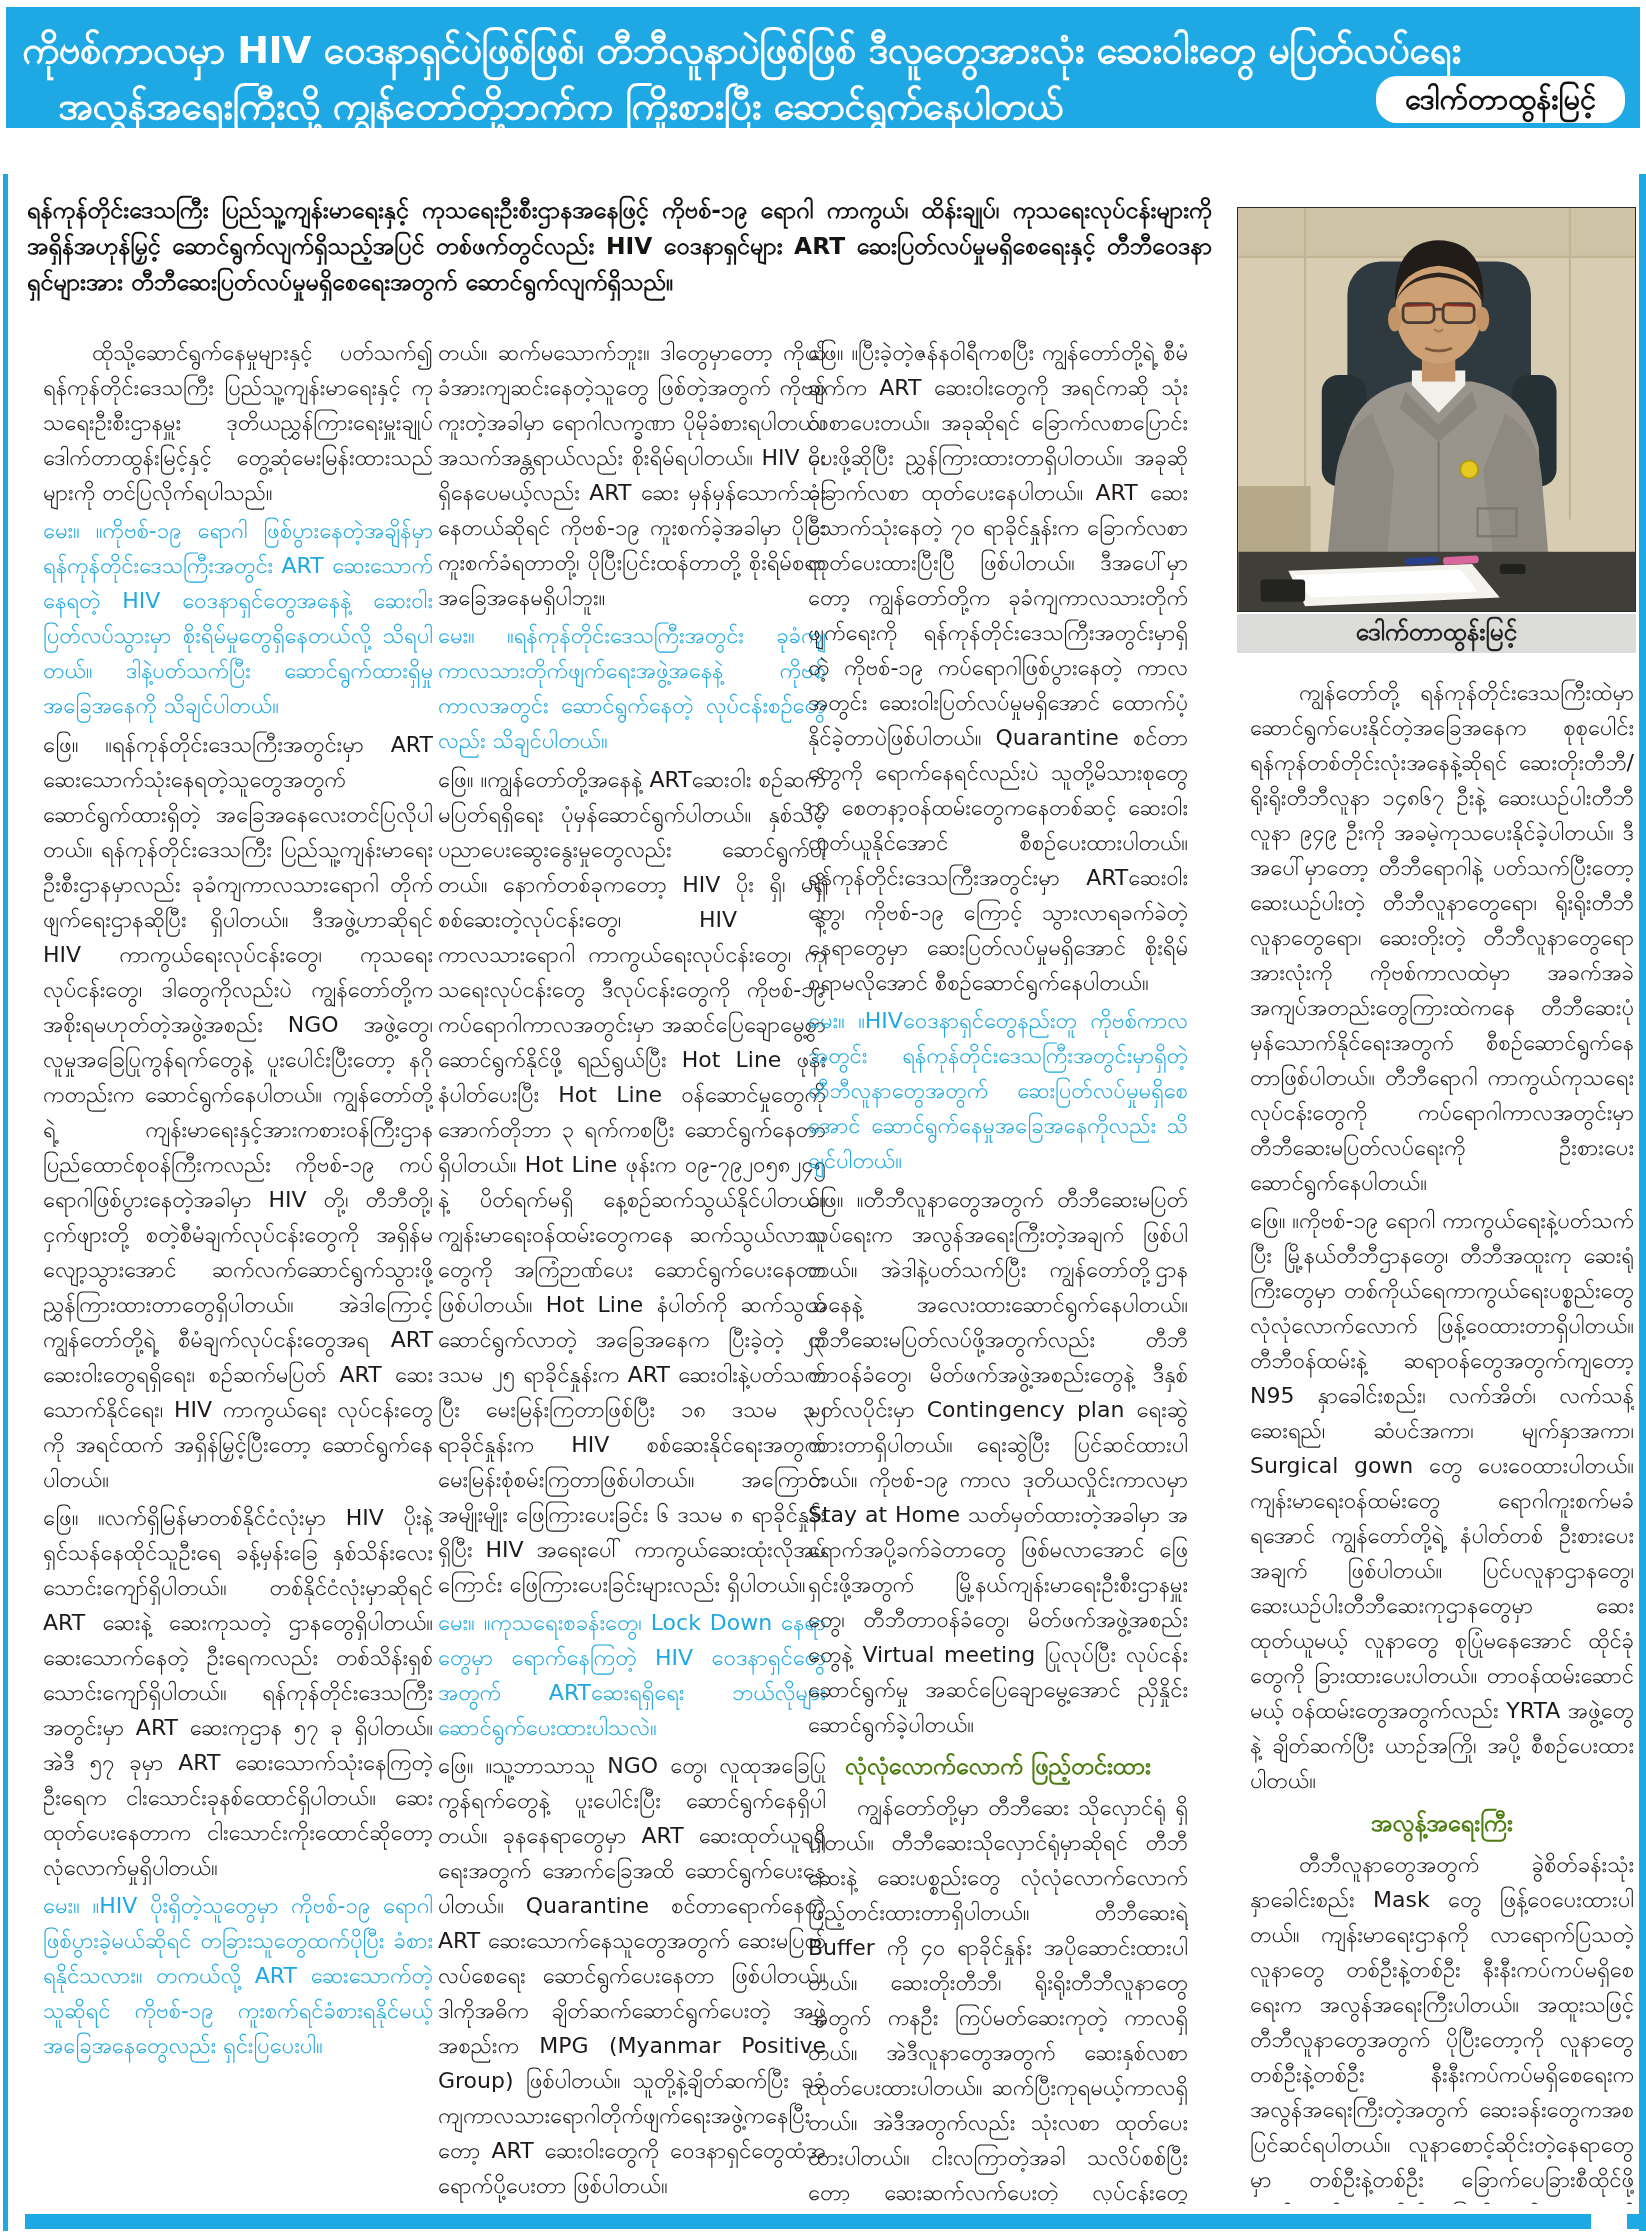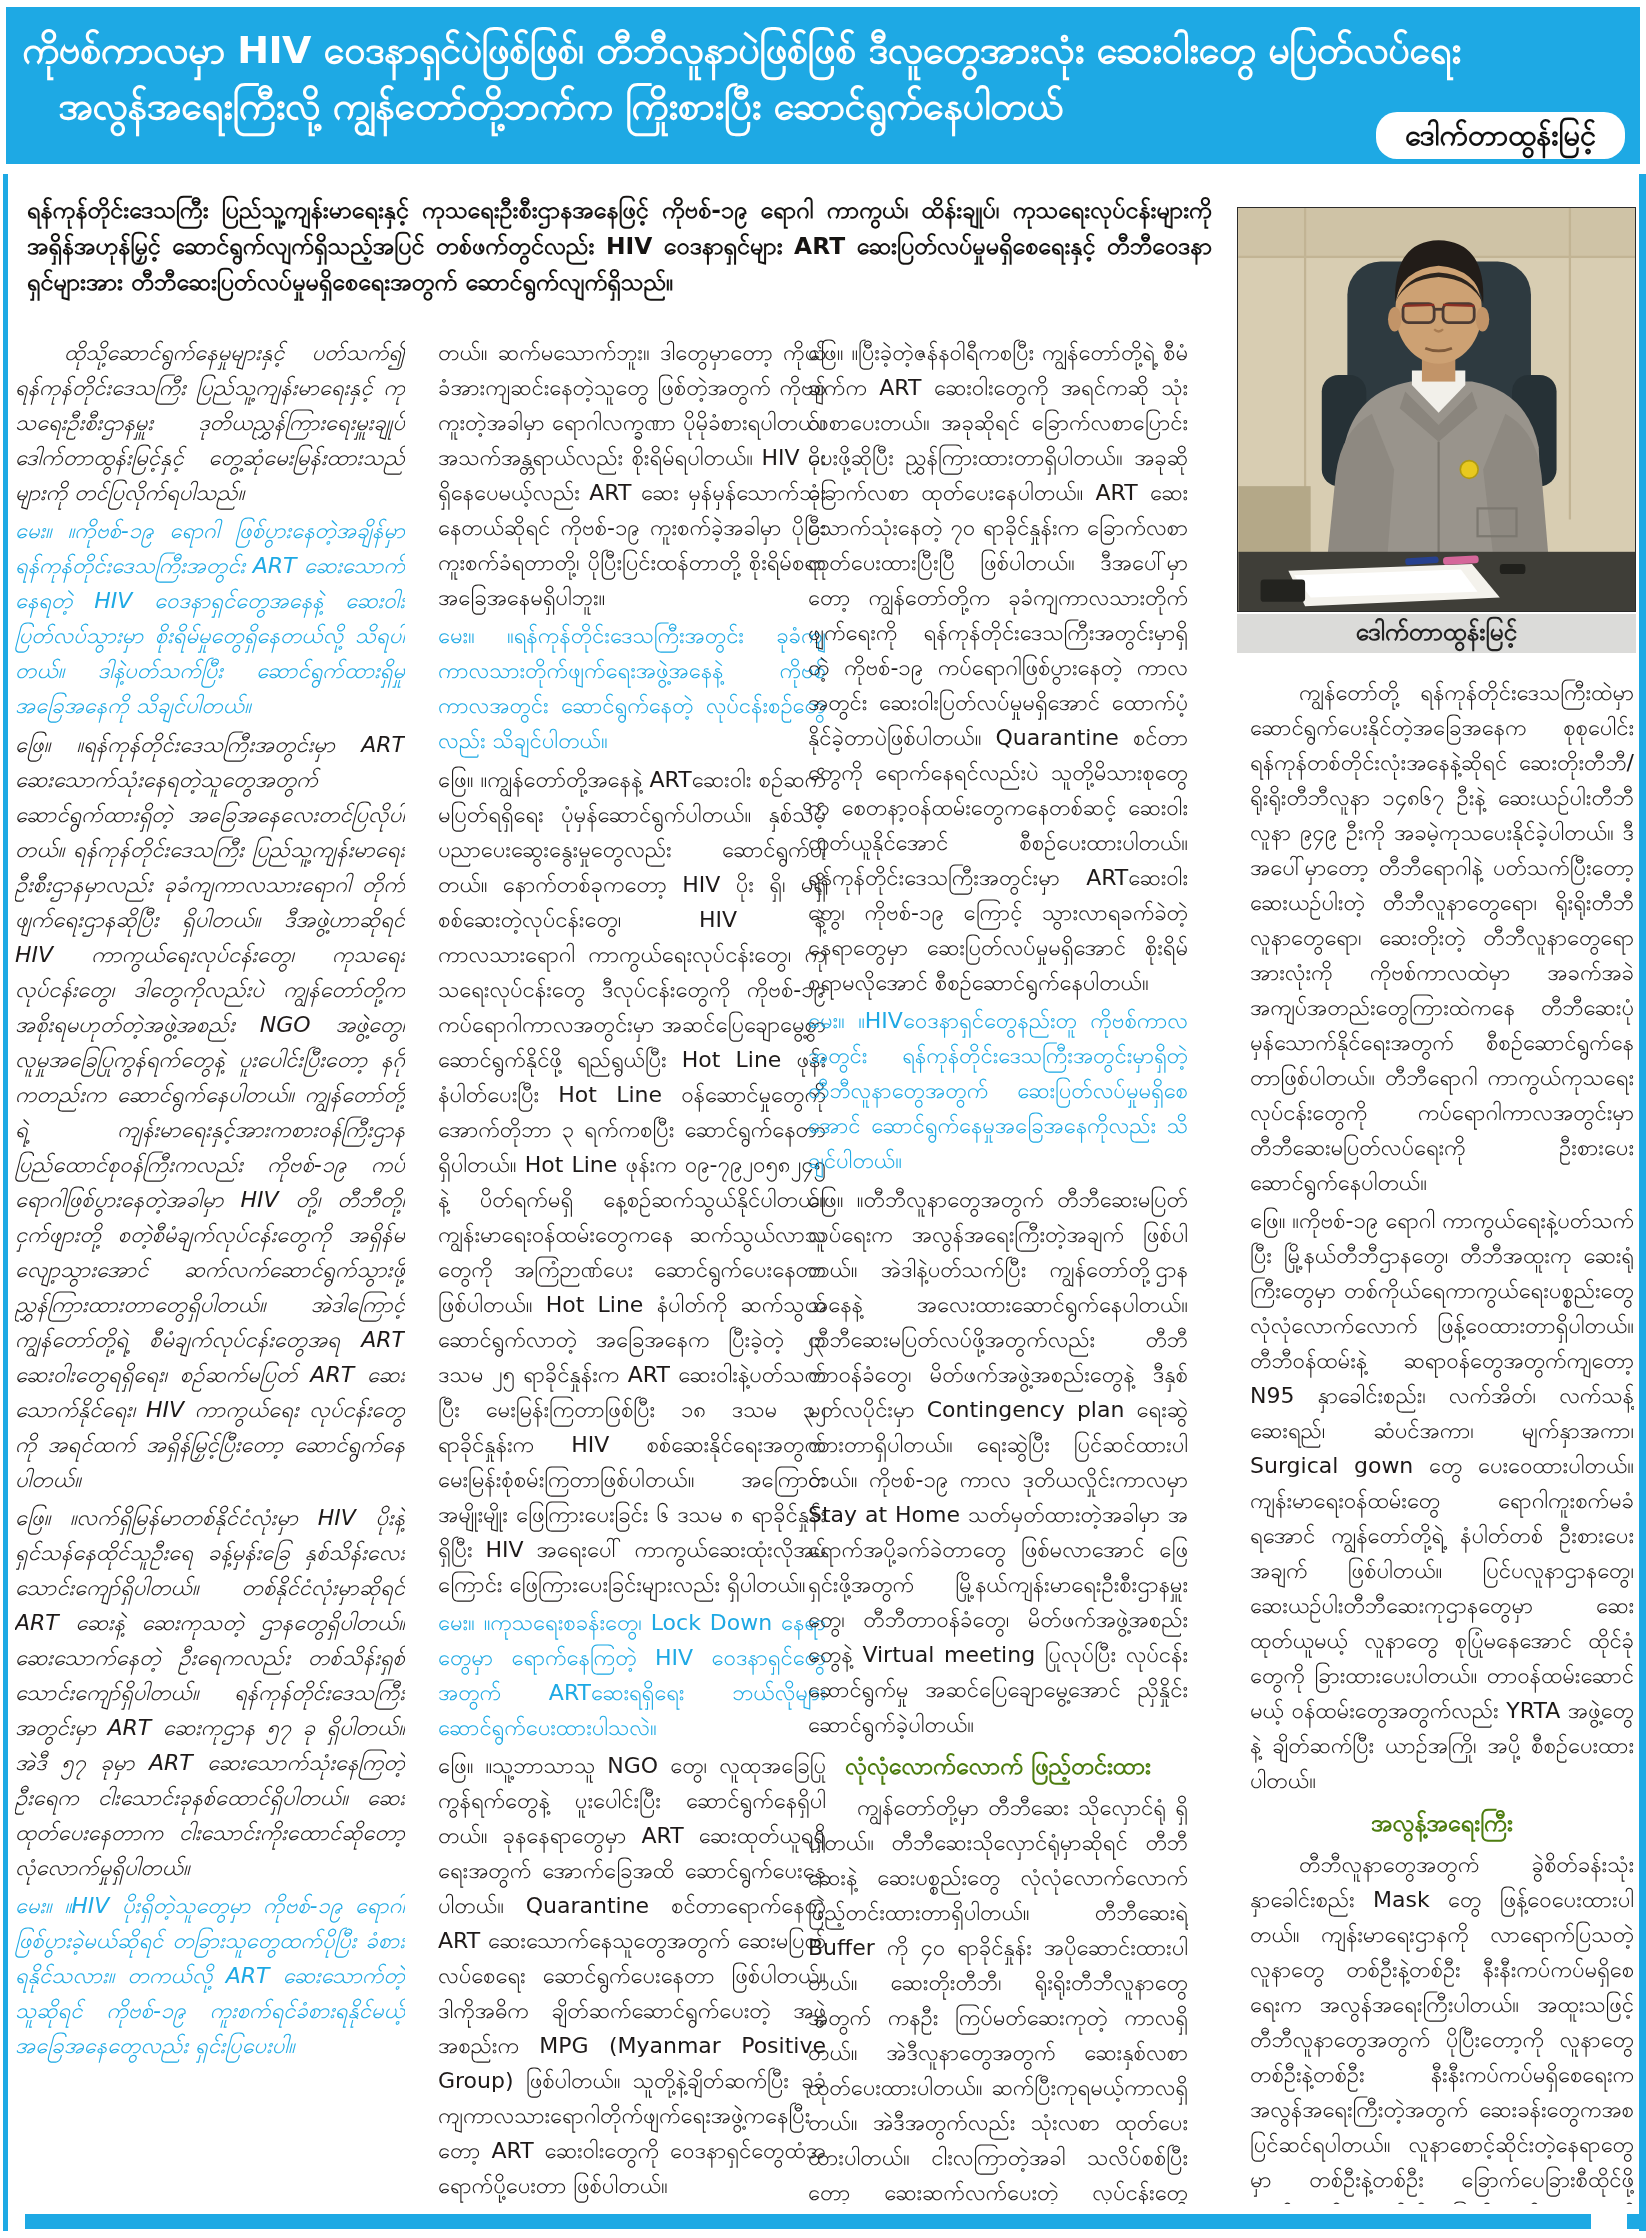--- a/index.html
+++ b/index.html
@@ -16,21 +16,21 @@
   .page{position:absolute;inset:0;background:#fff;overflow:hidden;}
   .edge{position:absolute;background:var(--accent);}
   .edge-left{left:3.3px;top:174px;width:5px;bottom:7.8px;}
   .edge-right{right:0;top:174px;width:8.4px;bottom:7.8px;}
   .bottom-bar{position:absolute;top:2214px;height:15px;background:var(--accent);}
   .bar-a{left:25px;width:1566px;}
   .bar-b{left:1627px;width:19.5px;}
 
   
   .banner{
-    position:absolute;left:5.6px;top:6.7px;width:1634px;height:157px;
+    position:absolute;left:5.6px;top:6.7px;width:1634px;height:121px;
     background:var(--accent);color:#ffffff;
   }
   .headline{
     position:absolute;left:16.7px;top:15.6px;width:1598px;
     font-size:38px;line-height:56px;font-weight:700;letter-spacing:-0.6px;
   }
   .headline .l2{display:block;margin-left:36px;}
   .byline-badge{
     position:absolute;right:14.5px;bottom:4.5px;
     background:#ffffff;color:#111;border-radius:21px;
@@ -53,21 +53,21 @@
     position:absolute;left:1237px;top:614px;width:399px;height:39px;
     background:var(--cap-bg);display:flex;align-items:center;justify-content:center;
     font-size:24.5px;font-weight:700;color:#222;
   }
 
   
   .col{
     position:absolute;top:335px;bottom:35px;overflow:hidden;
     font-size:22px;line-height:35px;text-align:justify;color:var(--ink);
   }
-  .col1{left:15px;width:390px;font-style:italic;}
+  .col1{left:43px;width:390px;}
   .col2{left:438px;width:388px;}
   .col3{left:808px;width:380px;}
   .col4{left:1250px;width:384px;top:675px;}
   .blk{margin:0 0 3.3px 0;}
   .blk-body{text-indent:49px;}
   .blk-a{text-indent:0;}
   .blk-q{color:var(--accent);font-weight:500;text-indent:0;}
   .blk-subhead{
     text-align:center;font-weight:700;font-size:23.4px;
     margin:7.8px 0 5.6px 0;color:#4d7c0f;text-indent:0;

